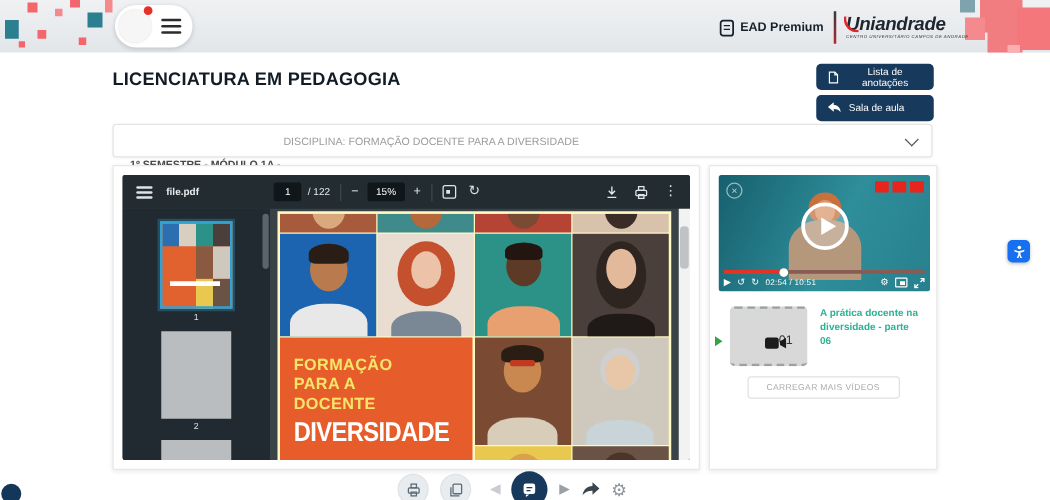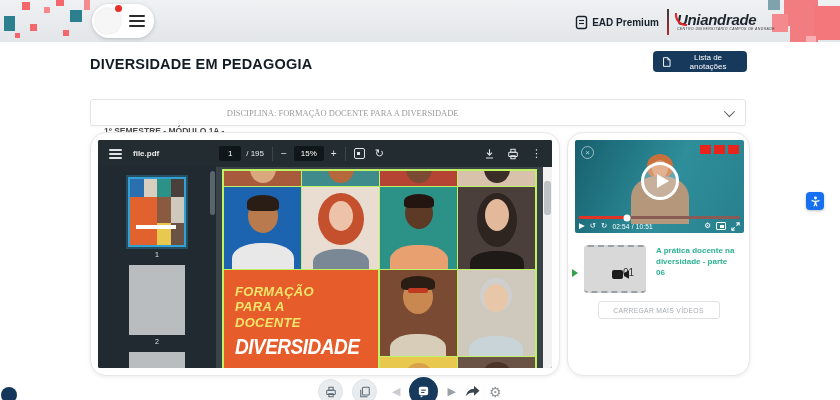--- a/index.html
+++ b/index.html
@@ -37,24 +37,24 @@
     position:absolute; left:653px; width:94px; height:21px; background:#16395c; border:none;
     border-radius:4px; display:flex; align-items:center; gap:6px; padding:0 8px; cursor:pointer;
   }
   .nav-btn span { color:#fff; font-size:8px; }
   .accordion {
     position:absolute; left:90px; top:99px; width:656px; height:27px; background:#fff;
     border:1px solid #e4e4e4; border-radius:3px; box-shadow:0 1px 2px rgba(0,0,0,.04);
     display:flex; align-items:center; padding:0 13px; cursor:pointer;
   }
   .accordion .bold { font-size:8.5px; font-weight:bold; color:#4c4c4c; white-space:pre;margin-top:36px; }
-  .accordion .light { font-size:8.5px; color:#9b9b9b; white-space:pre;font-family:Liberation Serif, serif; }
+  .accordion .light { font-size:8.5px; color:#9b9b9b; white-space:pre; }
   .chev { margin-left:auto; width:8px; height:8px; border-right:1.8px solid #555; border-bottom:1.8px solid #555; transform:rotate(45deg) translateY(-2px); }
   
-  .card { position:absolute; background:#fff; border:1px solid #e8e8e8; border-radius:16px; box-shadow:0 1px 4px rgba(0,0,0,.08); }
+  .card { position:absolute; background:#fff; border:1px solid #e8e8e8; border-radius:1px; box-shadow:0 1px 4px rgba(0,0,0,.08); }
   .pdf-card { left:90px; top:132px; width:470px; height:244px; padding:7px; }
   .video-card { left:567px; top:132px; width:183px; height:244px; padding:7px; }
   
   .viewer { position:relative; width:100%; height:100%; background:#394246; overflow:hidden; border-radius:2px; }
   .pdf-toolbar { position:absolute; left:0; top:0; right:0; height:27px; background:#222c31; display:flex; align-items:center; color:#e8eaea; }
   .pdf-toolbar .tb-burger { margin-left:11px; width:13px; height:10px; display:flex; flex-direction:column; justify-content:space-between; cursor:pointer; }
   .pdf-toolbar .tb-burger i { height:2px; background:#dfe3e5; border-radius:1px; }
   .pdf-filename { margin-left:11px; font-size:8px; font-weight:bold; }
   .pg-box { margin-left:60px; width:22px; height:15px; background:#10171a; border:none; border-radius:2px; color:#fff; font-size:8px; text-align:center; font-family:"Liberation Sans",sans-serif; }
   .pg-total { margin-left:5px; font-size:8px; }
@@ -77,21 +77,21 @@
       linear-gradient(#fff 0 4px, transparent 4px),
       linear-gradient(90deg,#e2622f 0 50%,#e8c84f 0 75%,#6a5244 0 100%);
     background-repeat:no-repeat;
     background-size:100% 18px, 100% 26px, 30px 2px, 24px 2px, 40px 4px, 100% 26px;
     background-position:0 0, 0 18px, 6px 24px, 6px 29px, 6px 46px, 0 44px;
   }
   .thumb-label { position:absolute; left:0; width:100%; text-align:center; color:#dfe3e5; font-size:7px; }
   .thumb-gray { background:#b9bdbf; }
   .rail-scroll { position:absolute; right:1px; top:4px; width:5px; height:44px; background:#5a646c; border-radius:3px; }
   .page-area { position:relative; flex:1; }
-  .pdf-page { position:absolute; left:6px; top:2px; right:15px; bottom:-14px; background:#bef264; padding:1.5px;font-style:italic; }
+  .pdf-page { position:absolute; left:6px; top:2px; right:15px; bottom:-14px; background:#fef9c3; padding:1.5px; }
   .cover-grid { position:relative; width:100%; height:100%; overflow:hidden; }
   .cg-row { position:absolute; left:0; width:100%; display:flex; }
   .face-tile { position:relative; flex:1; overflow:hidden; margin:0 .5px; }
   .head { position:absolute; border-radius:50%; }
   .torso { position:absolute; border-radius:45% 45% 0 0; }
   .orange-block { position:absolute; background:#e65c2a; }
   .cover-line { color:#f5e56a; font-weight:bold; font-size:13px; line-height:15.5px; letter-spacing:.3px; }
   .cover-big { color:#fff; font-weight:800; font-size:19px; letter-spacing:-0.5px; transform:scaleY(1.15); transform-origin:left top; margin-top:4px; }
   .main-scrollbar { position:absolute; right:0; top:0; width:9px; bottom:0; background:#f2f2f2; }
   .main-scrollbar .mthumb { position:absolute; left:1px; top:14px; width:7px; height:34px; background:#bfc3c6; border-radius:3px; }
@@ -190,49 +190,55 @@
       </div>
       <div class="brand-divider"></div>
       <div class="uni">
         <span class="swoosh"></span>
         <div class="name">Uniandrade</div>
         <div class="sub">CENTRO UNIVERSITÁRIO CAMPOS DE ANDRADE</div>
       </div>
     </div>
   </div>
 
-  <div class="page-title">DIVERSIDADE EM PEDAGOGIA</div>
+  <div class="page-title">LICENCIATURA EM PEDAGOGIA</div>
 
   <button class="nav-btn" style="top:51px;">
     <svg width="11" height="12" viewBox="0 0 14 15">
       <path d="M3.5 1.5h6l3 3v9h-9z" fill="none" stroke="#fff" stroke-width="1.3"></path>
       <path d="M9.5 1.5v3h3" fill="none" stroke="#fff" stroke-width="1.3"></path>
     </svg>
     <span>Lista de anotações</span>
   </button>
 
+  <button class="nav-btn" style="top:76px;">
+    <svg width="12" height="11" viewBox="0 0 14 13">
+      <path d="M7 1 1.5 5.5 7 10V7.4c3 0 5 .8 6.5 3.1 0-4.5-3-7-6.5-7z" fill="#fff"></path>
+    </svg>
+    <span>Sala de aula</span>
+  </button>
 
   <div class="accordion">
     <span class="bold">1º SEMESTRE - MÓDULO 1A - </span>
     <span class="light">DISCIPLINA: FORMAÇÃO DOCENTE PARA A DIVERSIDADE</span>
     <span class="chev"></span>
   </div>
 
   <div class="card pdf-card">
     <div class="viewer">
 
       <div class="pdf-toolbar">
         <span class="tb-burger">
             <i></i>
             <i></i>
             <i></i>
           </span>
         <span class="pdf-filename">file.pdf</span>
         <input class="pg-box" value="1" style="">
-        <span class="pg-total">/ 195</span>
+        <span class="pg-total">/ 122</span>
         <span class="tb-sep"></span>
         <span class="tb-glyph">−</span>
         <span class="zoom-box">15%</span>
         <span class="tb-glyph">+</span>
         <span class="tb-sep"></span>
         <span class="fit-icon"></span>
         <span class="tb-glyph" style="margin-left:10px;font-size:11px;">↻</span>
         <span class="tb-right">
           <svg width="11" height="12" viewBox="0 0 14 15">
             <path d="M7 1.5v7M3.8 5.8 7 9l3.2-3.2" fill="none" stroke="#e2e6e8" stroke-width="1.4"></path>

